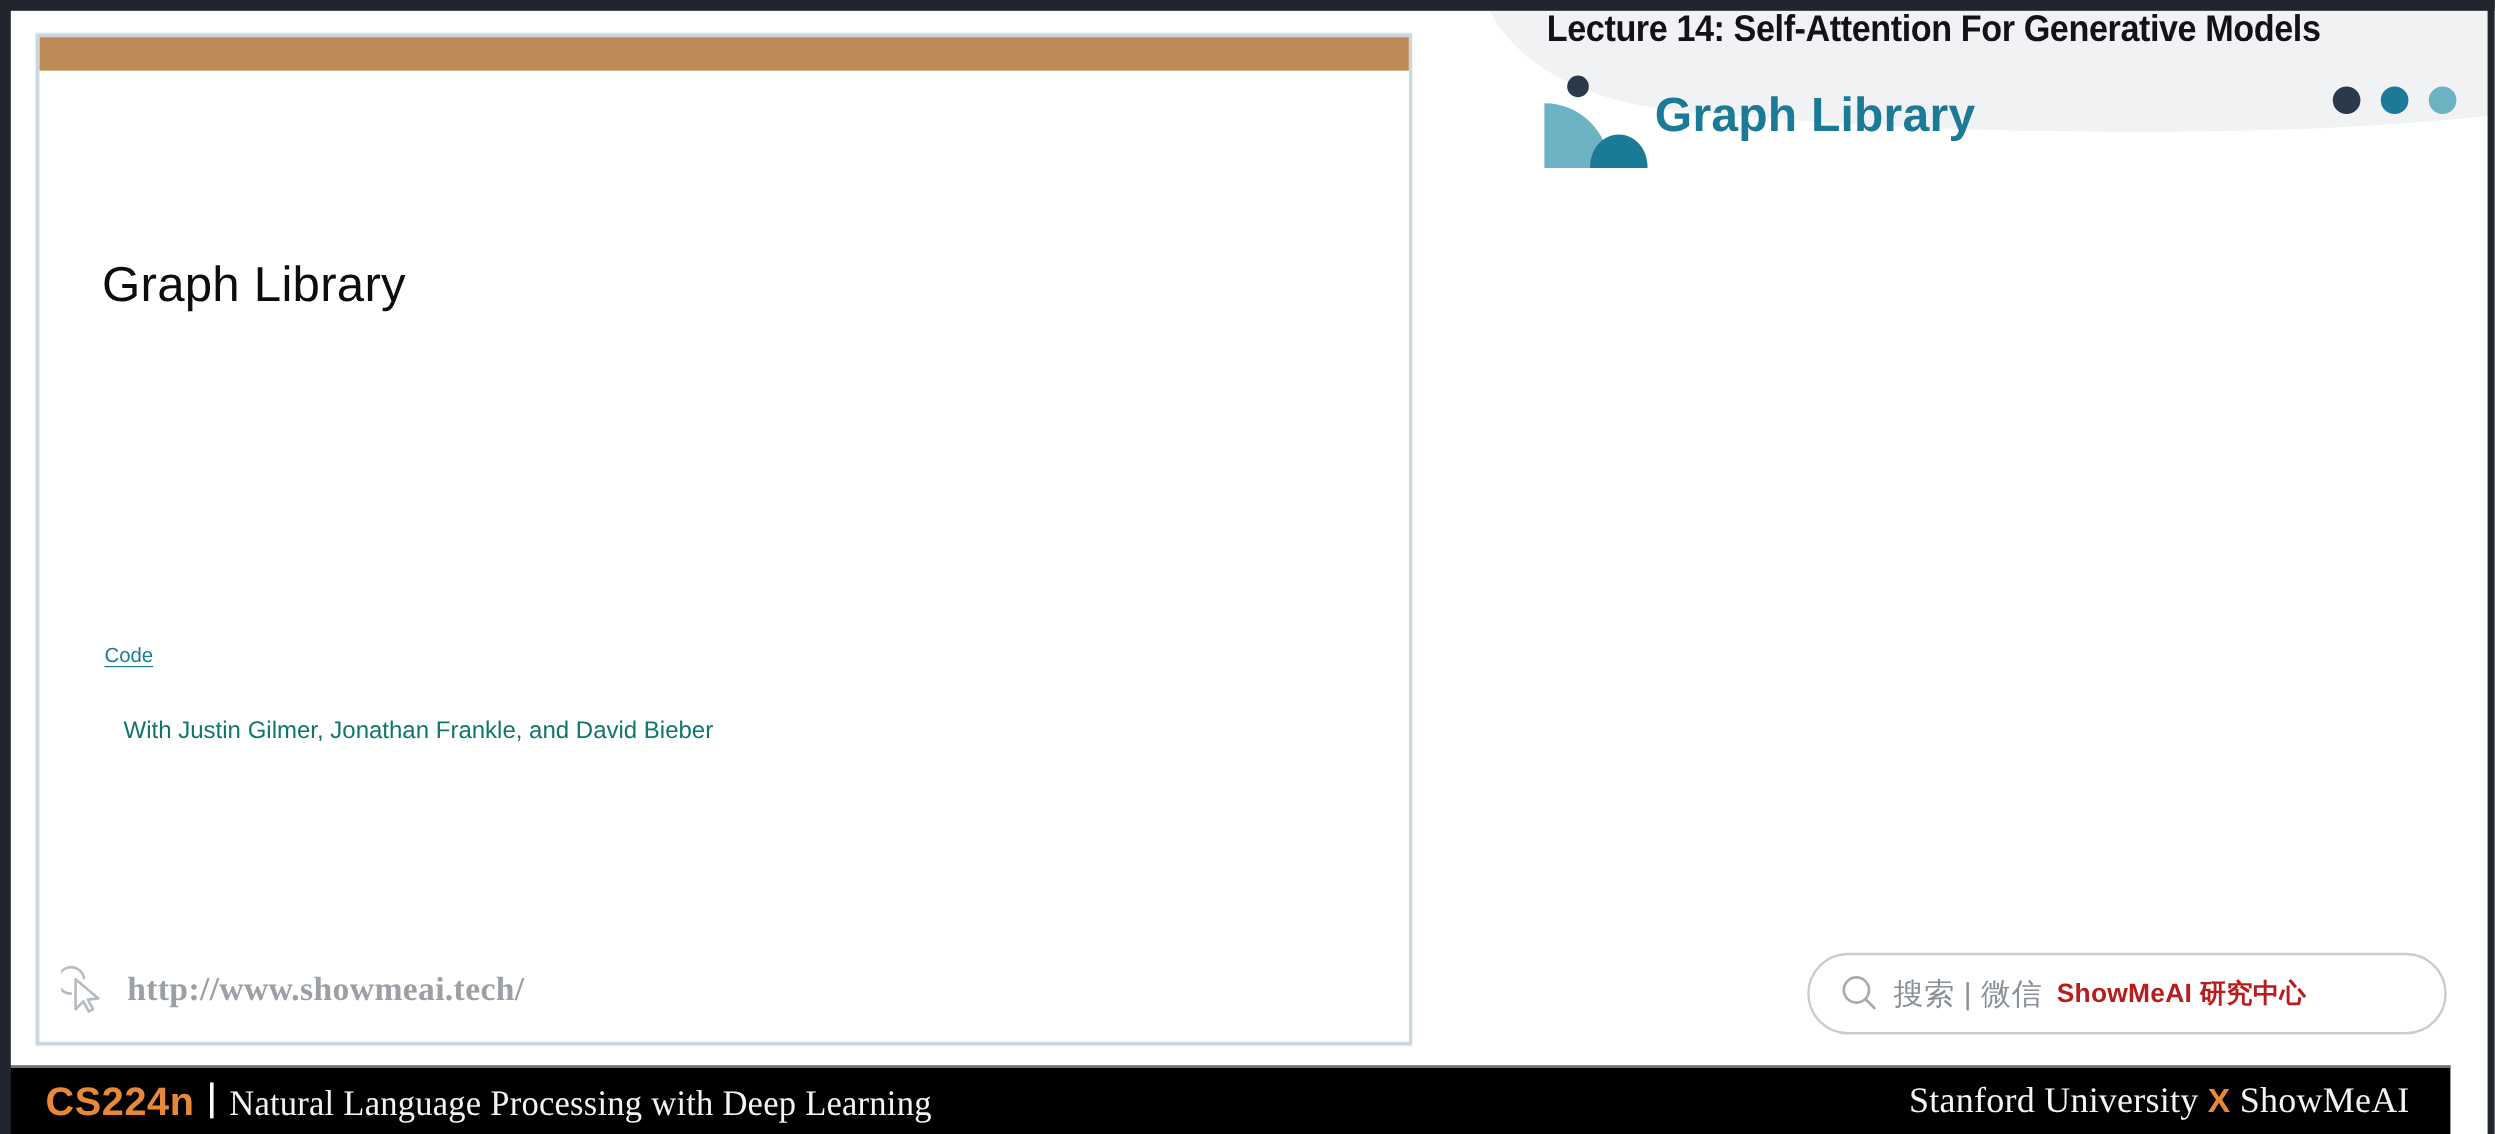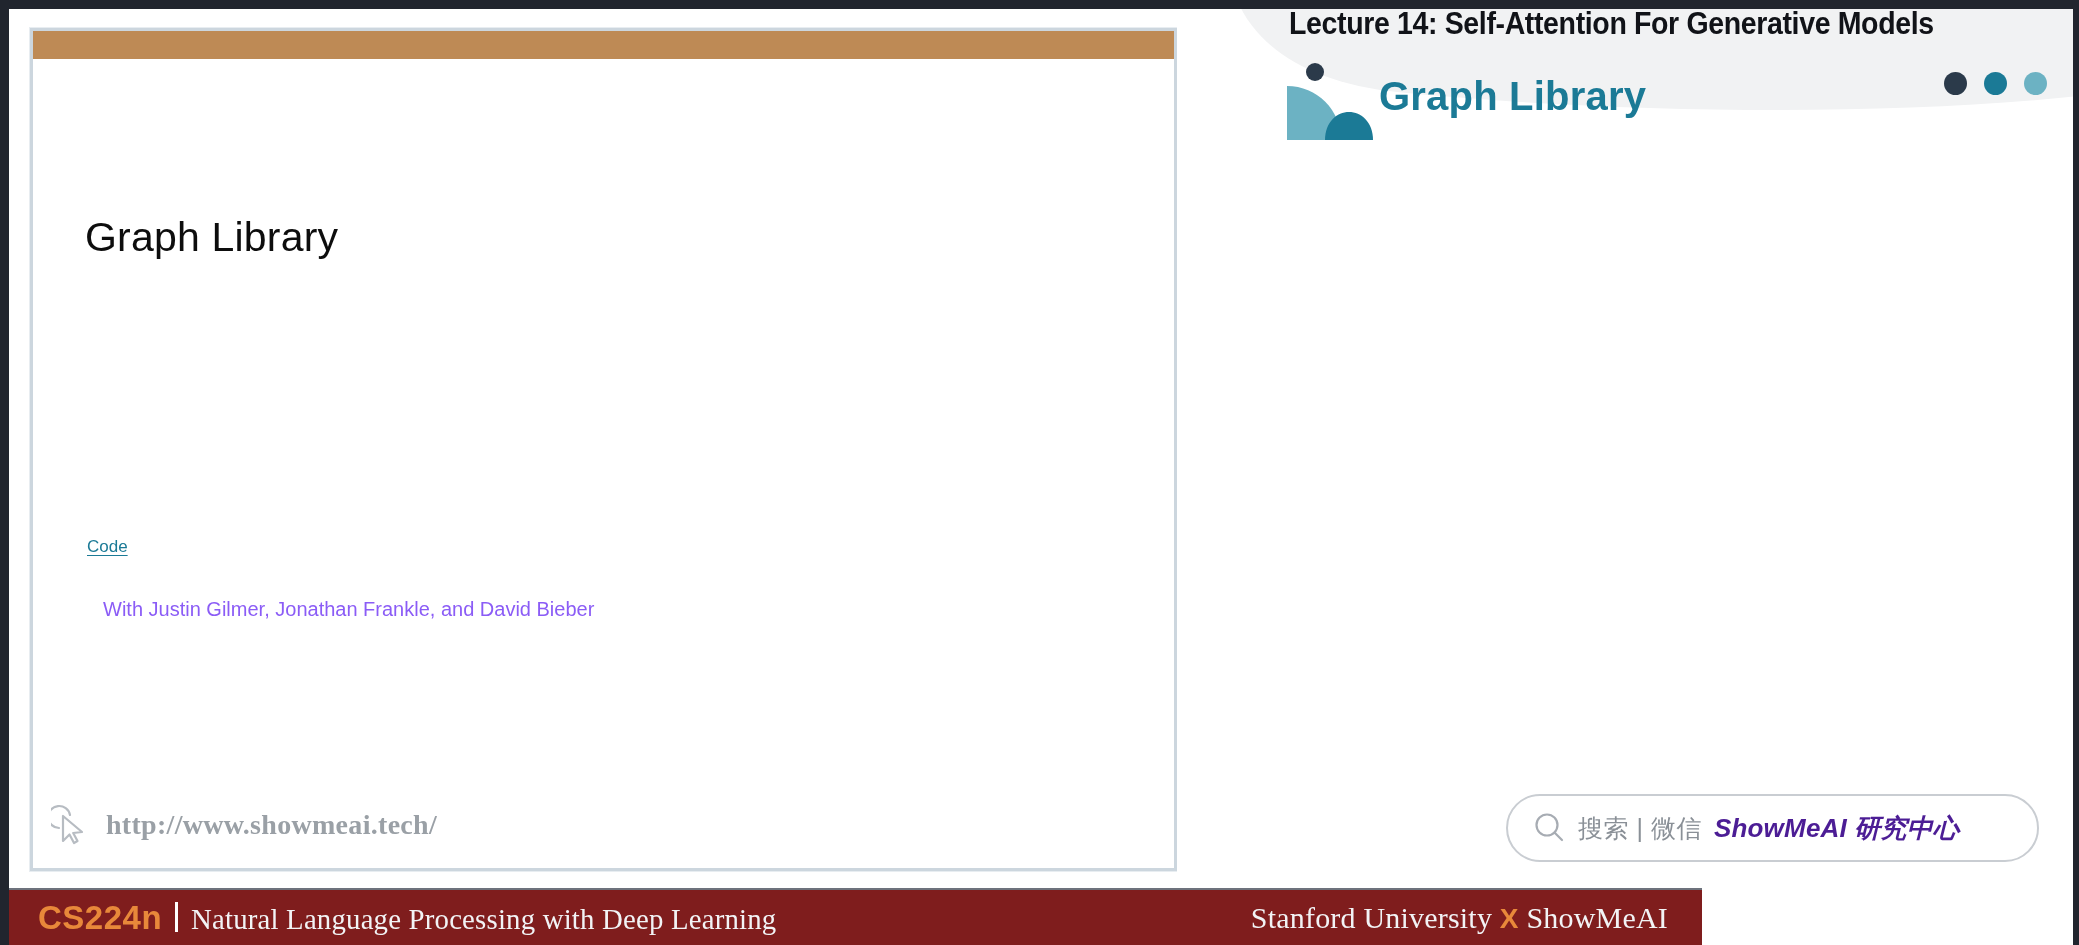--- a/index.html
+++ b/index.html
@@ -95,21 +95,21 @@
     text-decoration: underline;
     text-underline-offset: 3px;
     font-family: "Liberation Sans", sans-serif;
     cursor: pointer;
   }
   #slide-credits {
     position: absolute;
     left: 70px;
     top: 539px;
     font-size: 20px;
-    color: #8b5cf6;
+    color: #0f766e;
     font-family: "Liberation Sans", sans-serif;
     white-space: nowrap;
   }
 
   
   #slide-watermark {
     position: absolute;
     left: 18px;
     bottom: 22px;
     display: flex;
@@ -216,36 +216,35 @@
   #search-icon { flex: 0 0 auto; display: block; }
   #search-text {
     font-family: "Liberation Sans", sans-serif;
     font-size: 25px;
     color: #8a9097;
     white-space: nowrap;
     letter-spacing: 0.5px;
   }
   #search-brand {
     font-family: "Liberation Sans", sans-serif;
-    font-size: 26px;
-    font-weight: bold;
-    color: #4c1d95;
-    white-space: nowrap;
-    letter-spacing: 0.2px;
-    font-style: italic;
+    font-size: 22px;
+    font-weight: bold;
+    color: #b91c1c;
+    white-space: nowrap;
+    letter-spacing: 0.2px;
   }
 
   
   #footer {
     position: absolute;
     left: 0;
     top: 888px;
-    width: 1702px;
+    width: 2042px;
     height: 57px;
-    background: #7f1d1d;
+    background: #000000;
     border-top: 2px solid #6d727c;
     box-sizing: border-box;
     z-index: 30;
   }
   #footer-left {
     position: absolute;
     left: 38px;
     top: 50%;
     transform: translateY(-50%);
     display: flex;

